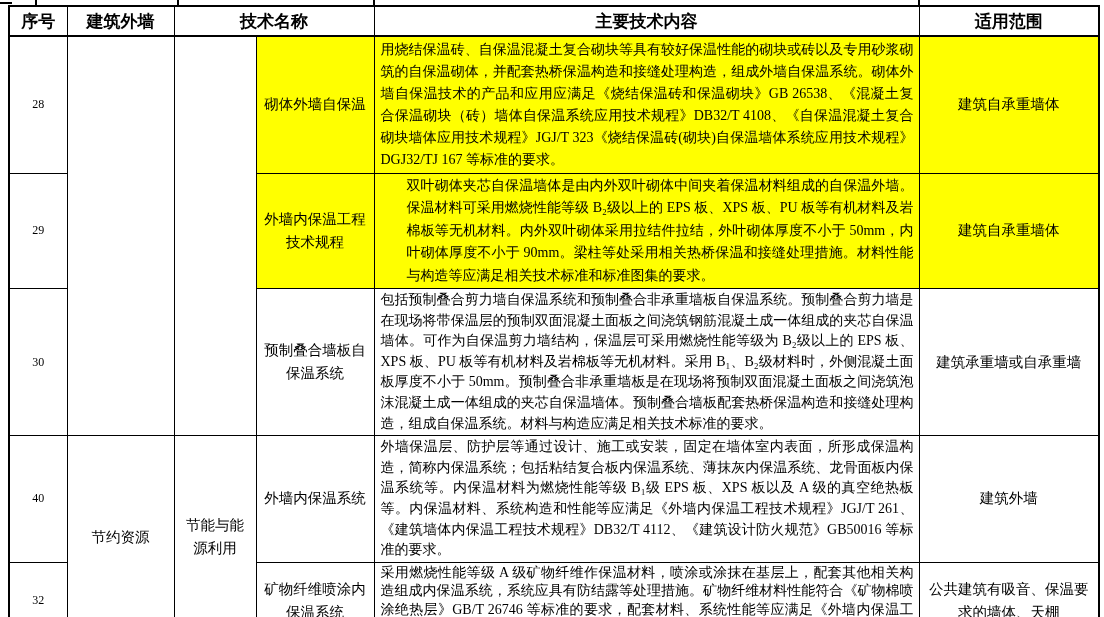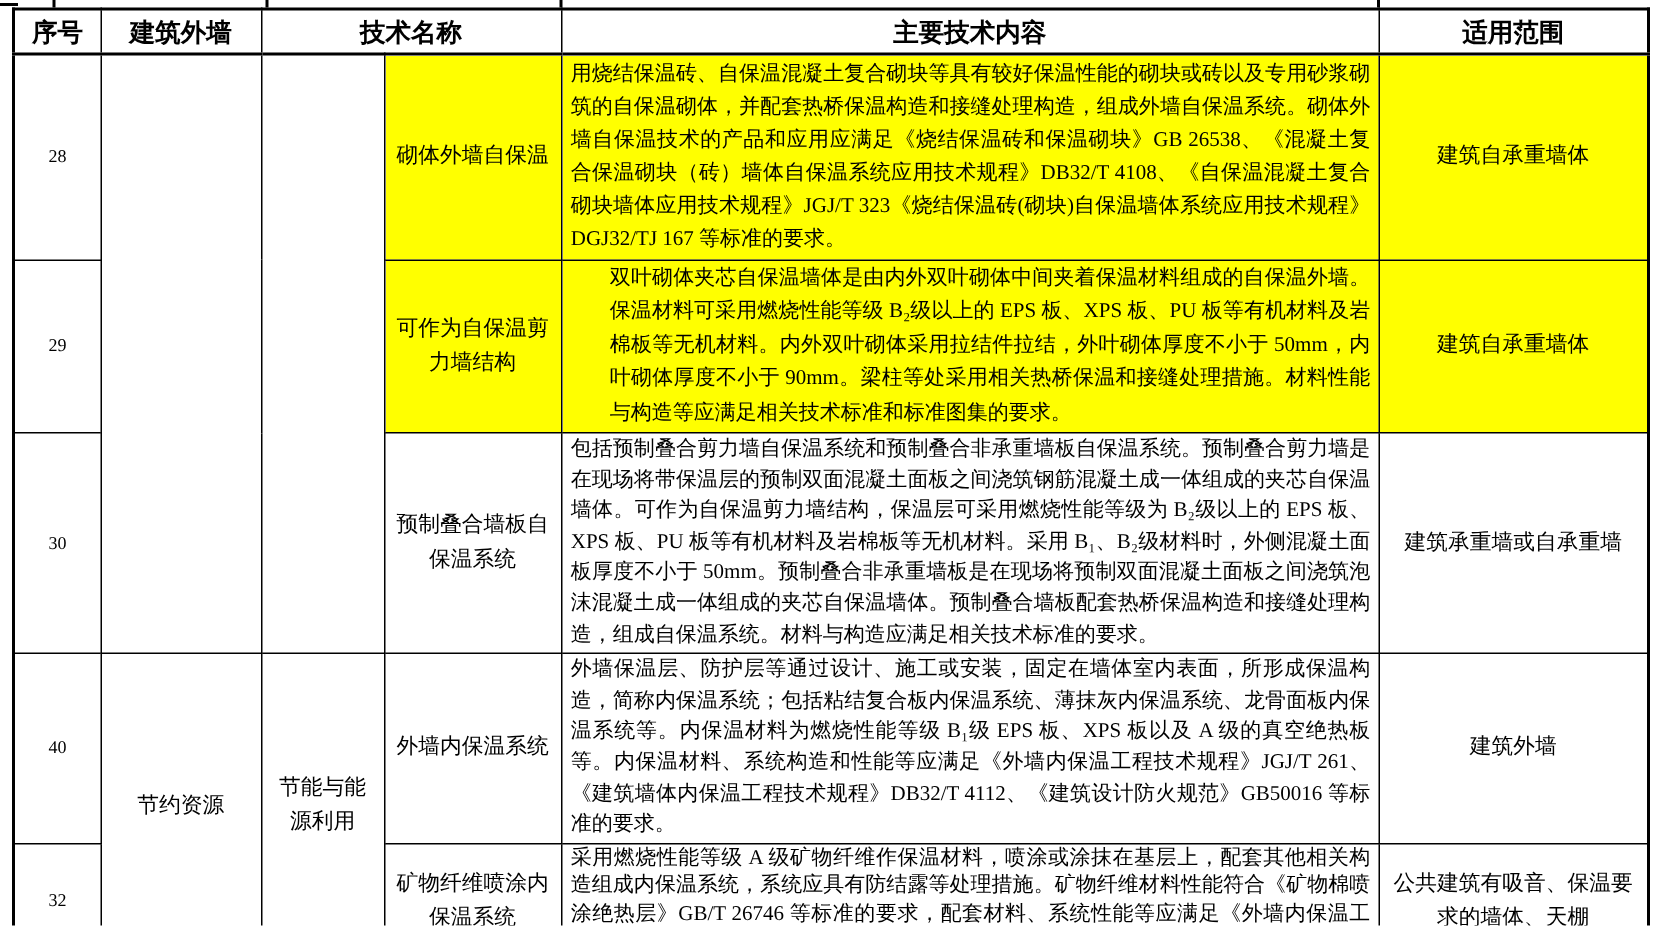--- a/index.html
+++ b/index.html
@@ -69,21 +69,21 @@
     <tr class="r28">
       <td class="no">28</td>
       <td class="cat" rowspan="3"></td>
       <td class="subcat" rowspan="3"></td>
       <td class="name yellow">砌体外墙自保温</td>
       <td class="content yellow">用烧结保温砖、自保温混凝土复合砌块等具有较好保温性能的砌块或砖以及专用砂浆砌筑的自保温砌体，并配套热桥保温构造和接缝处理构造，组成外墙自保温系统。砌体外墙自保温技术的产品和应用应满足《烧结保温砖和保温砌块》GB 26538、《混凝土复合保温砌块（砖）墙体自保温系统应用技术规程》DB32/T 4108、《自保温混凝土复合砌块墙体应用技术规程》JGJ/T 323《烧结保温砖(砌块)自保温墙体系统应用技术规程》DGJ32/TJ 167 等标准的要求。</td>
       <td class="scope yellow">建筑自承重墙体</td>
     </tr>
     <tr class="r29">
       <td class="no">29</td>
-      <td class="name yellow">可作为自保温剪力墙结构</td>
+      <td class="name yellow">外墙内保温工程技术规程</td>
       <td class="content yellow">双叶砌体夹芯自保温墙体是由内外双叶砌体中间夹着保温材料组成的自保温外墙。保温材料可采用燃烧性能等级 B₂级以上的 EPS 板、XPS 板、PU 板等有机材料及岩棉板等无机材料。内外双叶砌体采用拉结件拉结，外叶砌体厚度不小于 50mm，内叶砌体厚度不小于 90mm。梁柱等处采用相关热桥保温和接缝处理措施。材料性能与构造等应满足相关技术标准和标准图集的要求。</td>
       <td class="scope yellow">建筑自承重墙体</td>
     </tr>
     <tr class="r30">
       <td class="no">30</td>
       <td class="name">预制叠合墙板自保温系统</td>
       <td class="content">包括预制叠合剪力墙自保温系统和预制叠合非承重墙板自保温系统。预制叠合剪力墙是在现场将带保温层的预制双面混凝土面板之间浇筑钢筋混凝土成一体组成的夹芯自保温墙体。可作为自保温剪力墙结构，保温层可采用燃烧性能等级为 B₂级以上的 EPS 板、XPS 板、PU 板等有机材料及岩棉板等无机材料。采用 B₁、B₂级材料时，外侧混凝土面板厚度不小于 50mm。预制叠合非承重墙板是在现场将预制双面混凝土面板之间浇筑泡沫混凝土成一体组成的夹芯自保温墙体。预制叠合墙板配套热桥保温构造和接缝处理构造，组成自保温系统。材料与构造应满足相关技术标准的要求。</td>
       <td class="scope">建筑承重墙或自承重墙</td>
     </tr>
     <tr class="r31">

